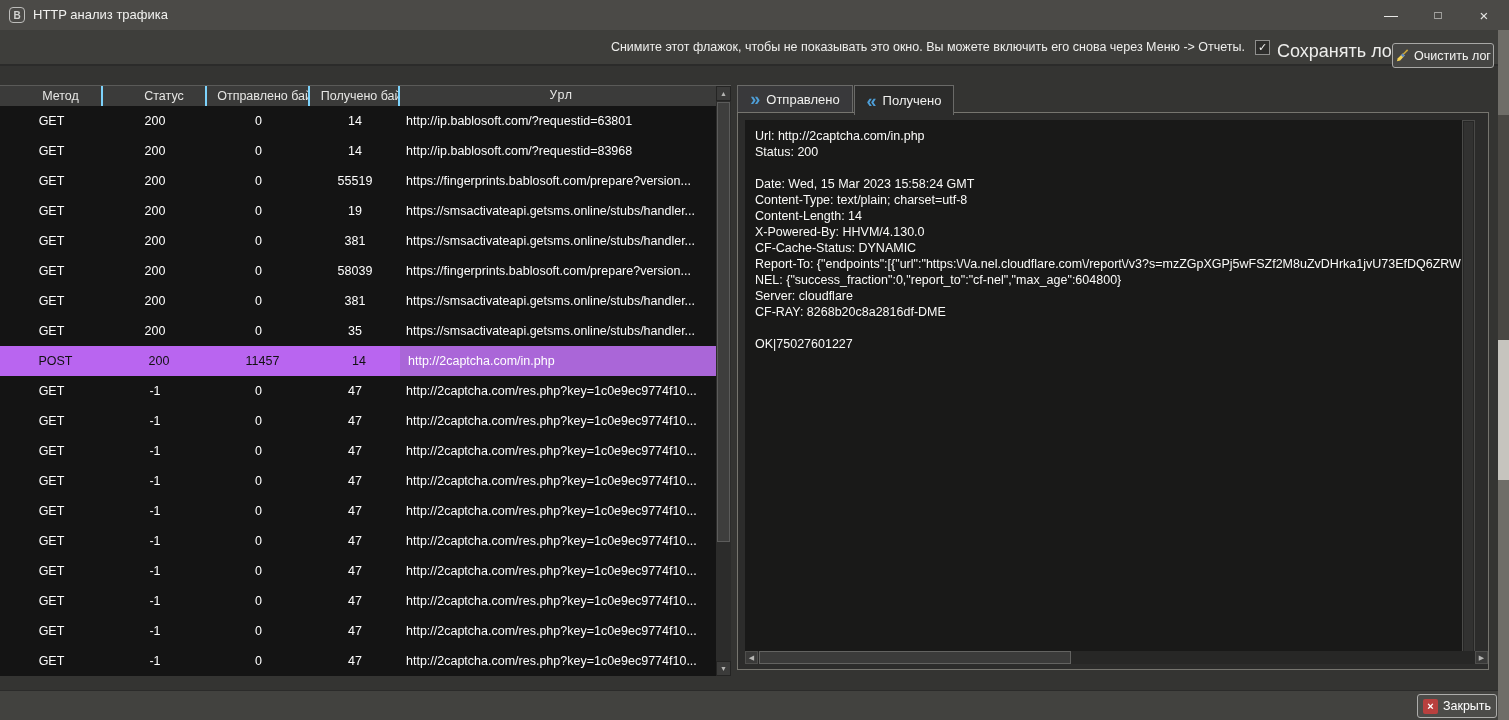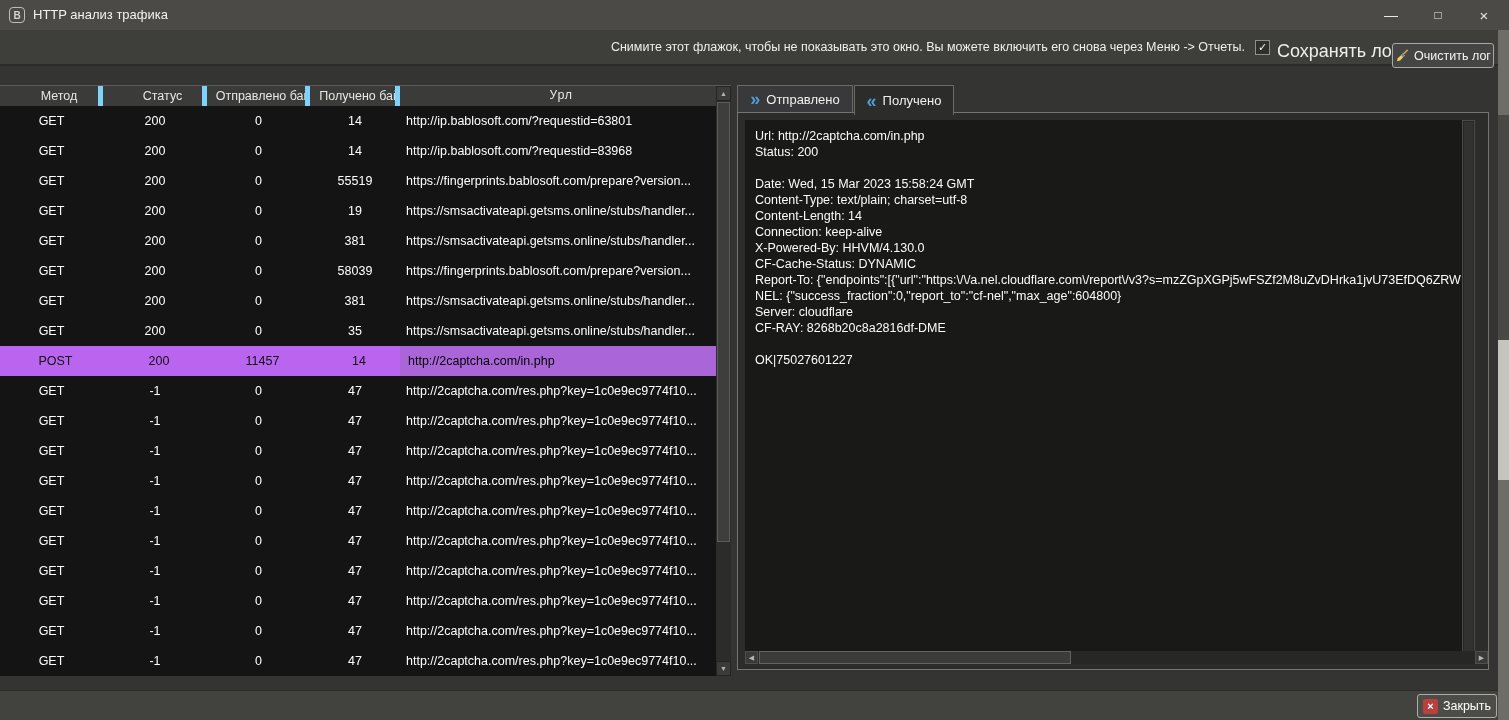--- a/index.html
+++ b/index.html
@@ -26,29 +26,29 @@
   .chk-label { position:absolute; left:1277px; top:11px; font-size:18px; color:#eeeeec; }
   .btn-clear {
     position:absolute; left:1392px; top:13px; width:102px; height:25px;
     background:#454543; border:1px solid #a8a8a6; border-radius:3px;
     display:flex; align-items:center; justify-content:center; gap:4px; font-size:12.5px; color:#f5f5f3;
   }
   .broom-icon { width:15px; height:15px; display:inline-block; }
   
   .table-panel { position:absolute; left:0; top:85px; width:731px; height:590px; background:#141414; border-top:1px solid #5a5a58; }
   .thead { position:absolute; left:0; top:0; width:716px; height:20px; background:#3b3b3a; display:flex; }
-  .th { height:20px; display:flex; align-items:center; justify-content:center; font-size:12.5px; color:#e6e6e4; white-space:nowrap; overflow:hidden; border-right:5px solid #7dd3fc;padding-left:20px; }
+  .th { height:20px; display:flex; align-items:center; justify-content:center; font-size:12.5px; color:#e6e6e4; white-space:nowrap; overflow:hidden; border-right:2px solid #7dd3fc;padding-left:20px; }
   .tbody { position:absolute; left:0; top:20px; width:716px; height:570px; background:#141414; overflow:hidden; }
   .trow { display:flex; height:30px; }
   .cell { display:flex; align-items:center; justify-content:center; font-size:12.5px; color:#ffffff; white-space:nowrap; overflow:hidden; }
   .c-method { width:103px; } .c-status { width:104px; } .c-sent { width:103px; } .c-recv { width:90px; }
   .c-url { width:316px; justify-content:flex-start; padding-left:6px; }
   .trow.selected { background:#b965f0; }
   .trow.selected .cell { color:#111111;padding-left:8px; }
-  .trow.selected .c-url { background:#aa66d8; color:#000000; }
+  .trow.selected .c-url { background:#aa66d8; color:#ffffff; }
   
   .vscroll { position:absolute; right:0; top:0; width:15px; height:590px; background:#2c2c2b; }
   .sb-btn { position:absolute; left:0; width:15px; height:15px; background:#3b3b3a; border:1px solid #242423; color:#b5b5b3; font-size:7px; display:flex; align-items:center; justify-content:center; }
   .sb-up { top:0; } .sb-down { bottom:0; }
   .sb-thumb { position:absolute; left:1px; width:13px; background:#3e3e3d; border:1px solid #5c5c5b; }
   .tbl-thumb { top:16px; height:440px; }
   
   .tab { position:absolute; top:85px; height:28px; background:#39393b; border:1px solid #6a6a68; display:flex; align-items:center; justify-content:center; gap:6px; font-size:13px; color:#f0f0ee; }
   .tab-sent { left:737px; width:116px; }
   .tab-recv { left:854px; width:100px; height:30px; background:#2c2c2b; border-bottom:none; z-index:2; }
@@ -262,21 +262,20 @@
   </div>
 
   <div class="frame">
     <div class="resp-area">
         <div class="cline">Url: http://2captcha.com/in.php</div>
         <div class="cline">Status: 200</div>
         <div class="cline">&nbsp;</div>
         <div class="cline">Date: Wed, 15 Mar 2023 15:58:24 GMT</div>
         <div class="cline">Content-Type: text/plain; charset=utf-8</div>
         <div class="cline">Content-Length: 14</div>
-        <div class="cline">Connection: keep-alive</div>
         <div class="cline">X-Powered-By: HHVM/4.130.0</div>
         <div class="cline">CF-Cache-Status: DYNAMIC</div>
         <div class="cline">Report-To: {"endpoints":[{"url":"https:\/\/a.nel.cloudflare.com\/report\/v3?s=mzZGpXGPj5wFSZf2M8uZvDHrka1jvU73EfDQ6ZRW</div>
         <div class="cline">NEL: {"success_fraction":0,"report_to":"cf-nel","max_age":604800}</div>
         <div class="cline">Server: cloudflare</div>
         <div class="cline">CF-RAY: 8268b20c8a2816df-DME</div>
         <div class="cline">&nbsp;</div>
         <div class="cline">OK|75027601227</div>
       </div>
     <div class="resp-vscroll">

